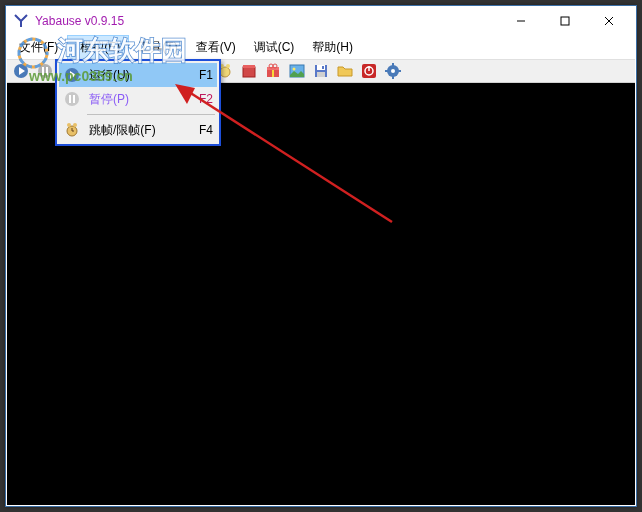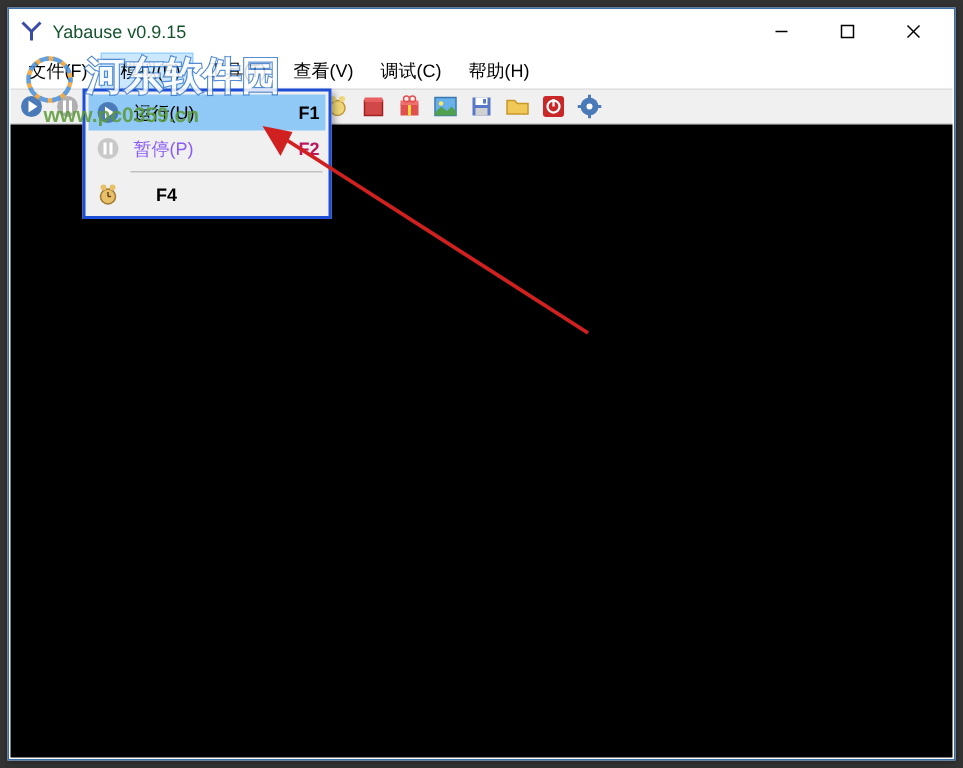--- a/index.html
+++ b/index.html
@@ -1,38 +1,38 @@
 <!DOCTYPE html>
 <html><head>
 <meta charset="utf-8">
 <style>
 * { margin:0; padding:0; box-sizing:border-box; font-family:"Microsoft YaHei","Segoe UI",Tahoma,sans-serif; }
 body { width:642px; height:512px; background:#333; position:relative; overflow:hidden; }
 .frame { position:absolute; left:5px; top:5px; right:5px; bottom:5px; background:#fff; border:1px solid #3a6ea5; box-shadow:0 0 4px rgba(0,0,0,.4); }
 .window { position:absolute; left:1px; top:1px; right:1px; bottom:1px; background:#fff; }
 .titlebar { height:28px; background:#fff; display:flex; align-items:center; padding:0 4px; }
 .app-icon { width:16px; height:16px; margin:0 6px 0 2px; }
-.title-text { font-size:12px; color:#14532d; flex:1; }
+.title-text { font-size:12px; color:#a21caf; flex:1; }
 .win-btns { display:flex; height:100%; }
 .win-btn { width:44px; height:28px; display:flex; align-items:center; justify-content:center; font-size:13px; color:#000; cursor:default; }
 .menubar { height:24px; background:#fff; display:flex; align-items:center; padding:0 4px; font-size:12px; color:#000; }
 .menu-item { padding:3px 8px; margin-right:2px; }
 .menu-item.open { background:#cce8ff; outline:1px solid #99d1ff;padding-left:12px; }
 .toolbar { height:24px; background:#f0f0f0; border-top:1px solid #e0e0e0; border-bottom:1px solid #d0d0d0; display:flex; align-items:center; padding:0 2px; }
 .spacer { width:60px; flex:0 0 60px; }
 .tb-btn { width:22px; height:22px; margin:0 1px; display:flex; align-items:center; justify-content:center; }
 .tb-btn svg { width:16px; height:16px; }
 .canvas { position:absolute; left:0; right:0; top:76px; bottom:0; background:#000; }
 .dropdown { position:absolute; left:48px; top:52px; width:166px; background:#f0f0f0; border:2px solid #1d4ed8; box-shadow:2px 2px 4px rgba(0,0,0,.3); padding:2px; font-size:12px; }
 .dd-item { height:24px; display:flex; align-items:center; padding:0 4px; position:relative; }
 .dd-item.hi { background:#90c8f6; }
 .dd-icon { width:18px; height:18px; margin-right:8px; display:flex; align-items:center; justify-content:center; }
 .dd-label { flex:1; color:#000; }
 .dd-item.dis .dd-label { color:#8b5cf6; }
-.dd-sc { color:#000; margin-left:15px;font-weight:bold; }
+.dd-sc { color:#000; margin-left:4px; }
 .dd-item.dis .dd-sc { color:#be185d; }
 .dd-sep { height:1px; background:#c0c0c0; margin:3px 2px 3px 28px; }
 .arrow { position:absolute; left:160px; top:75px; pointer-events:none; }
 .watermark { position:absolute; left:8px; top:28px; pointer-events:none; opacity:.85; }
 .wm-text { font-size:26px; font-weight:bold; fill:#fff; stroke:#3a7ac8; stroke-width:1.5; paint-order:stroke; }
 .wm-url { font-size:14px; fill:#5a9a35; font-weight:bold; }
 </style>
 </head>
 <body>
 
@@ -209,20 +209,21 @@
     <div class="dd-item">
       <span class="dd-icon">
             <svg width="16" height="16" viewBox="0 0 16 16">
               <circle cx="8" cy="9" r="5" fill="#e8c068" stroke="#a07830"></circle>
               <circle cx="5" cy="3" r="2" fill="#e8c068"></circle>
               <circle cx="11" cy="3" r="2" fill="#e8c068"></circle>
               <line x1="8" y1="9" x2="8" y2="6" stroke="#604020"></line>
               <line x1="8" y1="9" x2="10" y2="9" stroke="#604020"></line>
             </svg>
           </span>
+      <span class="dd-label">跳帧/限帧(F)</span>
       <span class="dd-sc">F4</span>
     </div>
   </div>
 
   <svg class="arrow" width="240" height="160">
     <line x1="225" y1="140" x2="22" y2="10" stroke="#d02020" stroke-width="2.5"></line>
     <polygon points="8,2 28,6 20,22" fill="#d02020"></polygon>
   </svg>
 
   <svg class="watermark" width="260" height="56">

